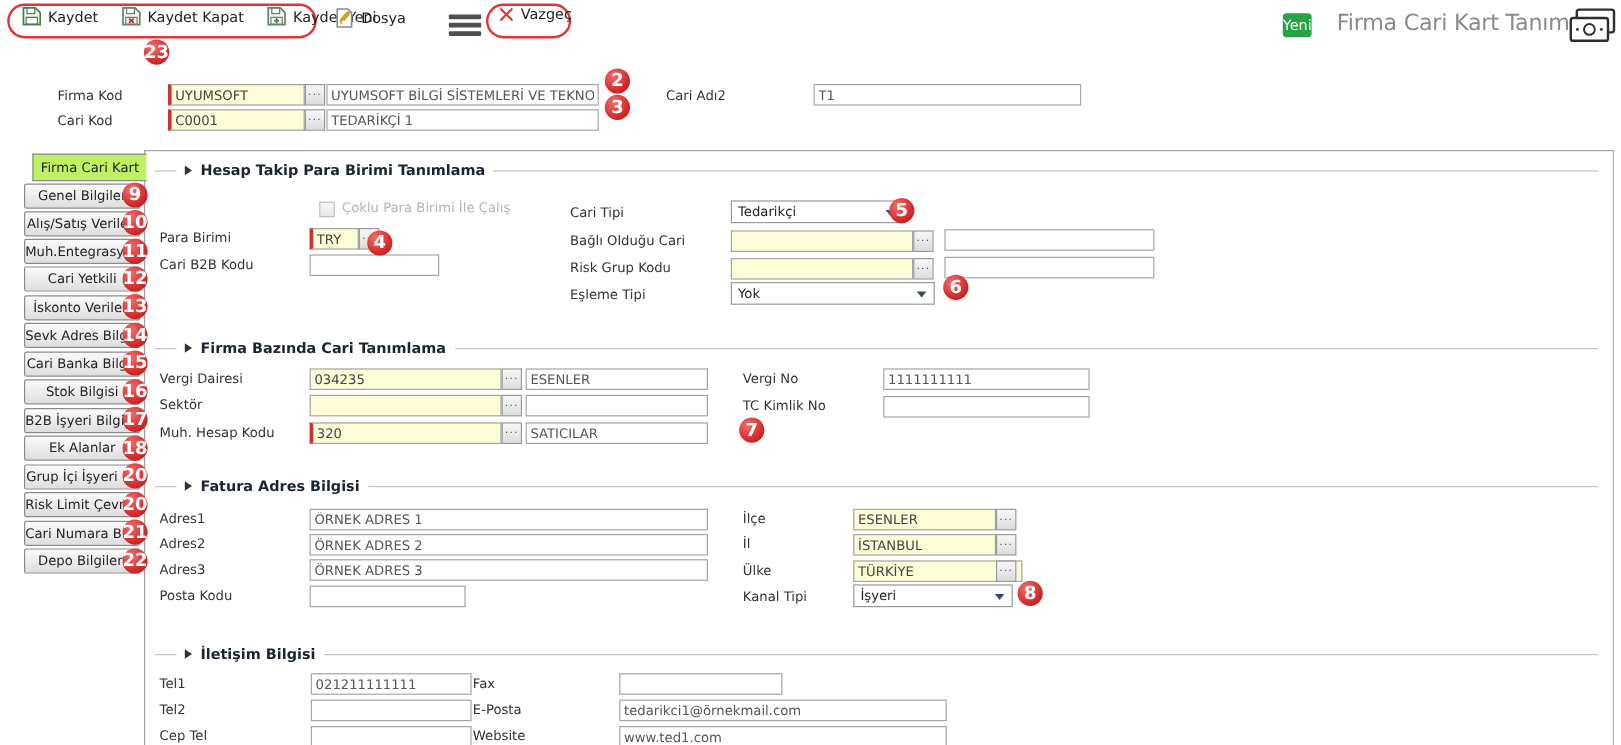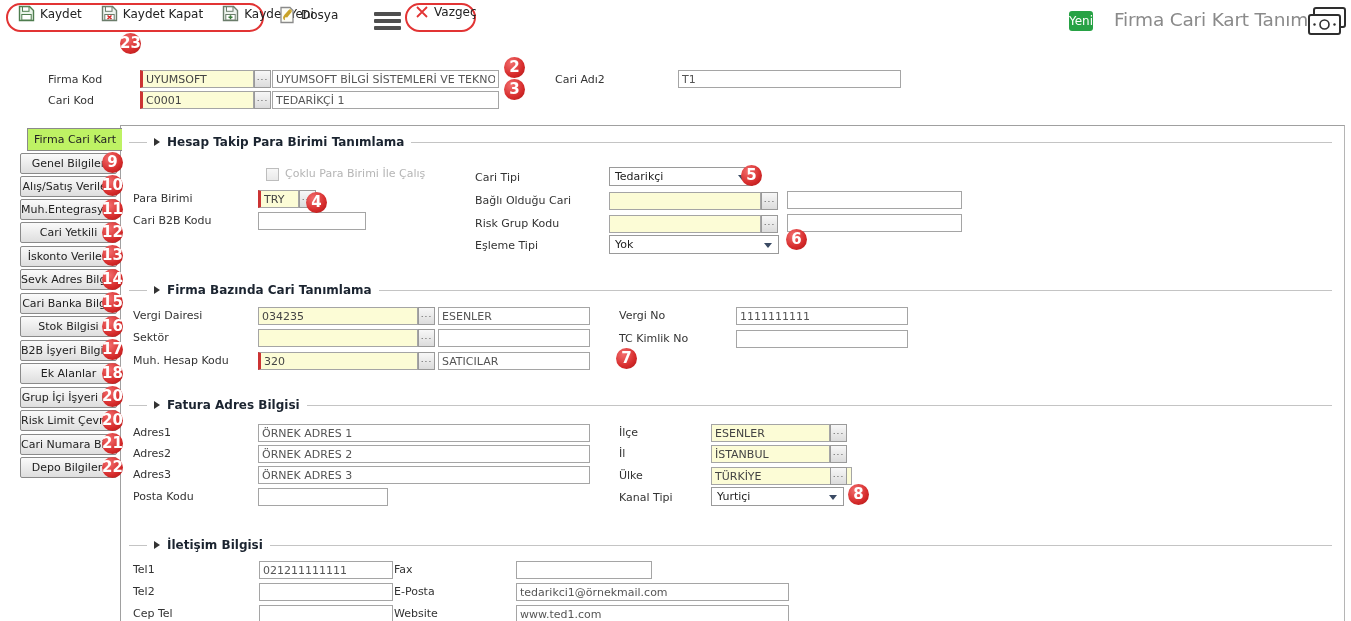--- a/index.html
+++ b/index.html
@@ -304,21 +304,21 @@
     <div class="lbl" style="left:12px; top:340px;">Adres3</div>
     <input class="inp" readonly="" style="left: 137px; top: 340px; width: 332px;" value="ÖRNEK ADRES 3">
     <div class="lbl" style="left:498px; top:341px;">Ülke</div>
     <input class="inp yel" readonly="" style="left: 590px; top: 341px; width: 141px;" value="TÜRKİYE">
     <div class="lk" style="left:709px; top:341px;">...</div>
 
     <div class="lbl" style="left:12px; top:362px;">Posta Kodu</div>
     <input class="inp" readonly="" style="left: 137px; top: 362px; width: 130px;" value="">
     <div class="lbl" style="left:498px; top:363px;">Kanal Tipi</div>
     <div class="dd" style="left:590px; top:361px; width:133px;">
-      <span>Yurtiçi</span>
+      <span>İşyeri</span>
     </div>
 
     <div class="sec" style="top:412px;">
       <div class="stub"></div>
         <div class="tri"></div>
       <div class="sec-title">İletişim Bilgisi</div>
       <div class="sec-line"></div>
     </div>
 
     <div class="lbl" style="left:12px; top:435px;">Tel1</div>

